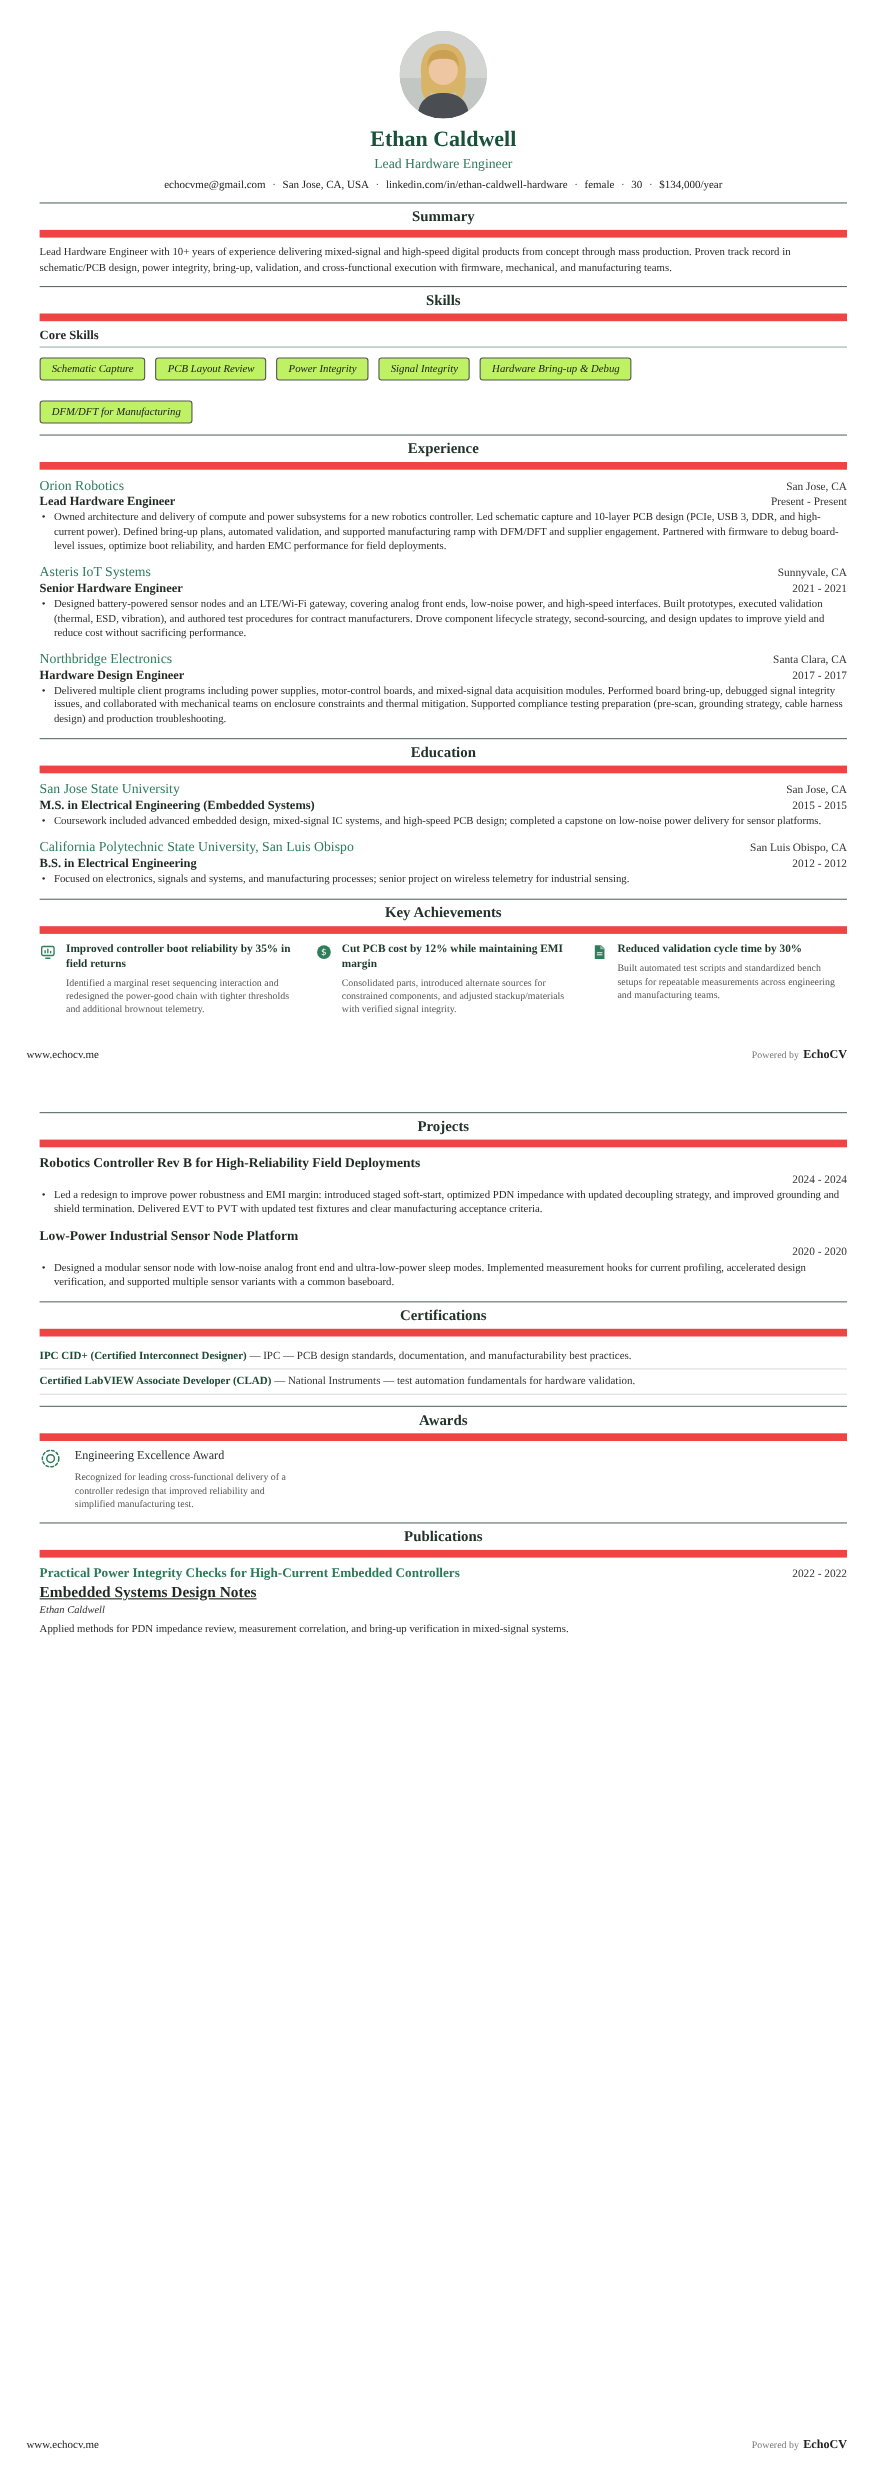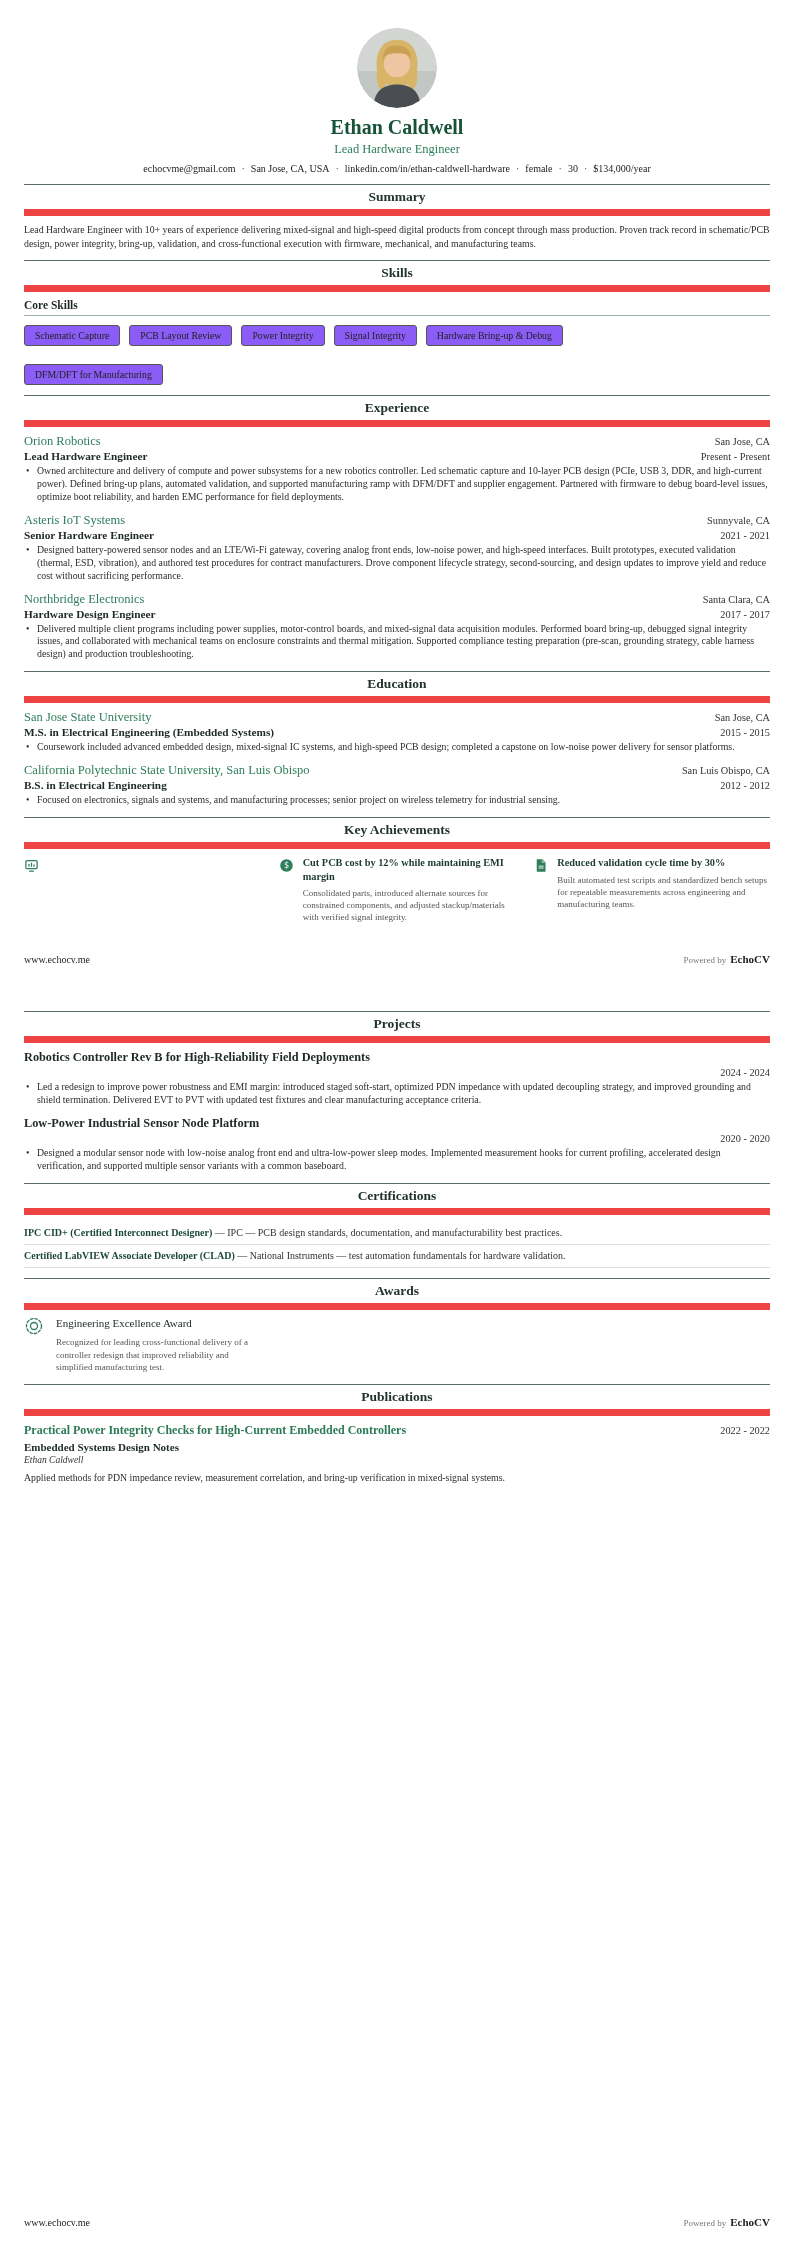--- a/index.html
+++ b/index.html
@@ -1,37 +1,37 @@
 <!DOCTYPE html>
 <html><head>
 <meta charset="utf-8">
 <style>
   html, body { margin: 0; padding: 0; background: #ffffff; }
   body { width: 794px; font-family: "Liberation Serif", serif; color: #2b2b2b; }
   .resume { position: relative; width: 794px; height: 2246px; background: #fff; overflow: hidden; box-sizing: border-box; }
-  .inner { padding: 0 24px; }
+  .inner { padding: 0 24px; margin-left: 12px; }
 
   
   .photo-wrap { display: flex; justify-content: center; padding-top: 28px; }
   .photo { width: 80px; height: 80px; border-radius: 50%; overflow: hidden; }
   .name { text-align: center; font-size: 20px; font-weight: bold; color: #175239; margin-top: 8px; }
   .job-title { text-align: center; font-size: 12.5px; color: #2e7d5b; margin-top: 3px; }
   .contact { text-align: center; font-size: 10px; color: #222; margin-top: 6px; }
   .contact .sep { margin: 0 6px; color: #444; }
 
   
   .section-heading { text-align: center; font-size: 13.5px; font-weight: 700; color: #22332b;
     border-top: 1px solid #5a6e63; border-bottom: 7px solid #ef4444; padding: 4px 0; margin: 10px 0 7px; }
 
   .para { font-size: 9.8px; line-height: 1.38; color: #2b2b2b; }
 
   
   .skills-group { font-weight: 700; font-size: 11.5px; color: #1f2a24; border-bottom: 1px solid #9fb0a6; padding-bottom: 4px; margin-bottom: 9px; }
   .chips { display: flex; flex-wrap: wrap; gap: 9px; }
-  .chip { border: 1px solid #555; border-radius: 3px; padding: 4px 10px; font-size: 9.8px; color: #222; background: #8b5cf6; }
+  .chip { border: 1px solid #555; border-radius: 3px; padding: 4px 10px; font-size: 9.8px; color: #222; background: #bef264; font-style: italic; }
   .chip-break { flex-basis: 100%; height: 0; }
 
   
   .entry { margin-bottom: 9px; }
   .row { display: flex; justify-content: space-between; align-items: baseline; }
   .org { color: #2e7d5b; font-weight: 400; font-size: 12.5px; }
   .loc { font-size: 10.3px; color: #333; }
   .role { font-weight: 700; font-size: 11.3px; color: #1f2a24; margin-top: 1px; }
   .dates { font-size: 10.3px; color: #333; }
   .bullet { position: relative; padding-left: 13px; font-size: 9.8px; line-height: 1.32; margin-top: 3px; color: #2b2b2b; }
@@ -59,21 +59,21 @@
 
   .cert { font-size: 10px; padding: 5px 0 6px; border-bottom: 1px solid #ddd; color: #333; }
   .cert-name { color: #1d4a38; font-weight: 600; }
 
   .award { display: flex; gap: 10px; margin-top: 4px; }
   .award-icon { flex: 0 0 22px; margin-top: -1px; }
   .award-title { font-size: 11px; color: #1f2a24; }
   .award-desc { font-size: 9px; color: #555; line-height: 1.4; margin-top: 7px; width: 200px; }
 
   .pub-title { color: #2c7a57; font-weight: 700; font-size: 12px; }
-  .pub-venue { font-weight: 700; font-size: 11px; color: #1f2a24; margin-top: 3px; }
+  .pub-venue { font-weight: 700; font-size: 14px; color: #1f2a24; margin-top: 3px; text-decoration: underline; }
   .pub-author { font-style: italic; font-size: 9.5px; color: #333; margin-top: 2px; }
   .pub-desc { font-size: 9.8px; color: #2b2b2b; margin-top: 7px; }
 </style>
 </head>
 <body>
 
 <div class="resume">
 
   <div class="inner">
 
@@ -186,20 +186,24 @@
     <div class="section-heading">Key Achievements</div>
     <div class="ach-grid">
 
       <div class="ach">
         <span class="ach-icon">
           <svg width="15" height="15" viewBox="0 0 24 24" fill="none" stroke="#2e7d5b" stroke-width="2" stroke-linecap="round">
             <rect x="3" y="4" width="18" height="13" rx="2"></rect>
               <path d="M8 13v-3M12 13V8M16 13v-2M9 21h6"></path>
           </svg>
         </span>
+        <div>
+          <div class="ach-title">Improved controller boot reliability by 35% in field returns</div>
+          <div class="ach-desc">Identified a marginal reset sequencing interaction and redesigned the power-good chain with tighter thresholds and additional brownout telemetry.</div>
+        </div>
       </div>
 
       <div class="ach">
         <span class="ach-icon">
           <svg width="15" height="15" viewBox="0 0 24 24">
             <circle cx="12" cy="12" r="10" fill="#2e7d5b"></circle>
             <text x="12" y="16.5" text-anchor="middle" font-size="13" font-family="DejaVu Sans, sans-serif" fill="#ffffff">$</text>
           </svg>
         </span>
         <div>

